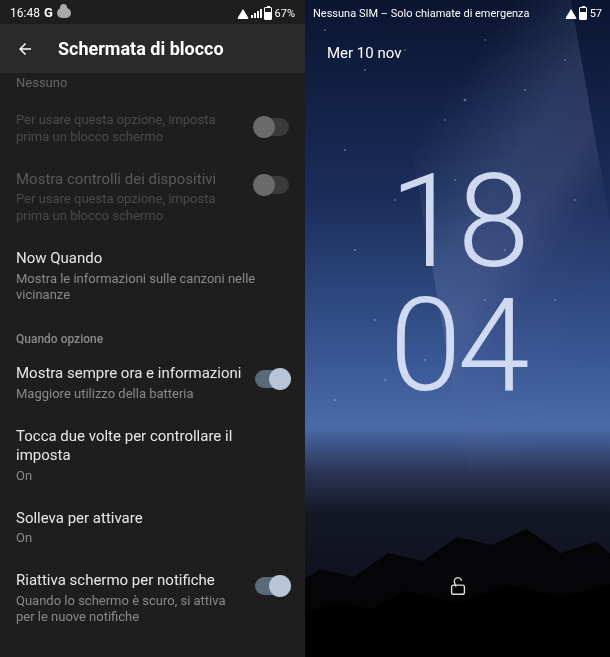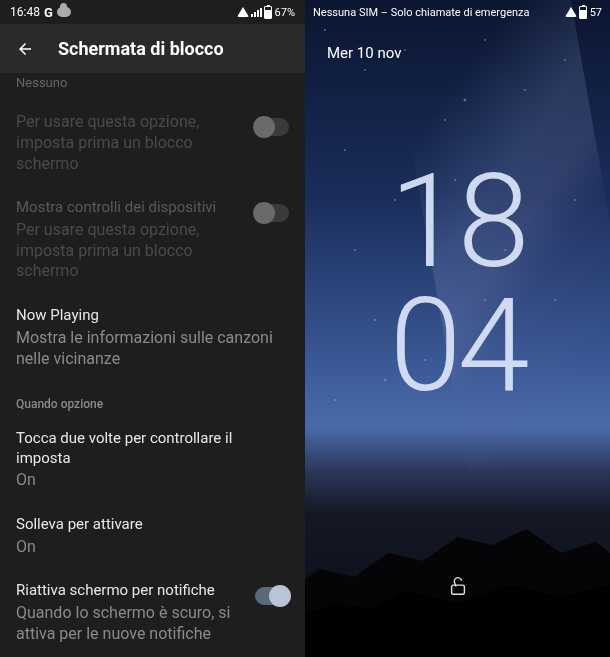--- a/index.html
+++ b/index.html
@@ -4,21 +4,21 @@
 <style>
 *{margin:0;padding:0;box-sizing:border-box;font-family:Roboto,-apple-system,sans-serif}
 body{background:#000;width:610px;height:657px;overflow:hidden;display:flex}
 .left{width:305px;height:657px;background:#1e1e1e;color:#fff;position:relative;overflow:hidden}
 .right{width:305px;height:657px;position:relative;overflow:hidden;background:linear-gradient(180deg,#0a1530 0%,#1a2d5a 30%,#3a5895 55%,#4a6aa8 65%,#2a3555 72%,#141825 78%,#0a0a15 100%)}
 .stars{position:absolute;inset:0;background-image:radial-gradient(1px 1px at 20px 30px,#fff,transparent),radial-gradient(1px 1px at 60px 70px,#fff,transparent),radial-gradient(1px 1px at 100px 50px,#fff,transparent),radial-gradient(1px 1px at 140px 120px,#fff,transparent),radial-gradient(1px 1px at 180px 40px,#fff,transparent),radial-gradient(1px 1px at 220px 90px,#fff,transparent),radial-gradient(1px 1px at 260px 60px,#fff,transparent),radial-gradient(1px 1px at 40px 150px,#fff,transparent),radial-gradient(1px 1px at 90px 200px,#fff,transparent),radial-gradient(1px 1px at 150px 180px,#fff,transparent),radial-gradient(1px 1px at 200px 250px,#fff,transparent),radial-gradient(1px 1px at 250px 300px,#fff,transparent),radial-gradient(1px 1px at 70px 320px,#fff,transparent),radial-gradient(1px 1px at 120px 360px,#fff,transparent),radial-gradient(1px 1px at 30px 400px,#fff,transparent),radial-gradient(1px 1px at 270px 200px,#fff,transparent),radial-gradient(1px 1px at 50px 250px,#fff,transparent),radial-gradient(1px 1px at 180px 300px,#fff,transparent),radial-gradient(2px 2px at 160px 100px,rgba(255,255,255,.6),transparent),radial-gradient(2px 2px at 80px 380px,rgba(255,255,255,.4),transparent);opacity:.8}
 .milky{position:absolute;top:0;left:40%;width:60%;height:70%;background:linear-gradient(135deg,transparent 20%,rgba(180,200,255,.15) 40%,rgba(150,150,200,.2) 50%,rgba(100,100,160,.1) 60%,transparent 80%);transform:rotate(-10deg)}
 .mountains{position:absolute;bottom:0;left:0;right:0;height:180px}
 .mtn1{position:absolute;bottom:0;left:-20px;right:-20px;height:160px;background:#050508;clip-path:polygon(0 100%,0 60%,10% 45%,20% 50%,30% 35%,40% 40%,50% 25%,60% 30%,70% 20%,80% 35%,90% 28%,100% 45%,100% 100%)}
 .mtn2{position:absolute;bottom:0;left:-20px;right:-20px;height:120px;background:#000;clip-path:polygon(0 100%,0 70%,15% 55%,25% 60%,35% 45%,50% 55%,65% 40%,80% 50%,100% 35%,100% 100%)}
-.status-bar{display:flex;justify-content:space-between;align-items:center;padding:4px 10px;height:24px;font-size:12px;color:#fff}
+.status-bar{display:flex;justify-content:space-between;align-items:flex-end;padding:4px 10px;height:24px;font-size:12px;color:#fff}
 .status-left{display:flex;align-items:center;gap:4px}
 .status-right{display:flex;align-items:center;gap:2px}
 .g-icon{font-weight:700;font-size:13px}
 .cloud-icon{width:14px;height:10px;background:#aaa;border-radius:5px;position:relative}
 .cloud-icon:before{content:'';position:absolute;top:-4px;left:3px;width:7px;height:7px;background:#aaa;border-radius:50%}
 .wifi{width:0;height:0;border-left:6px solid transparent;border-right:6px solid transparent;border-bottom:10px solid #fff;border-radius:2px}
 .signal{display:flex;align-items:flex-end;gap:1px}
 .signal span{width:2px;background:#fff}
 .signal span:nth-child(1){height:3px}.signal span:nth-child(2){height:5px}.signal span:nth-child(3){height:7px}.signal span:nth-child(4){height:9px}
 .battery{display:flex;align-items:center;gap:3px;font-size:11px}
@@ -27,21 +27,21 @@
 .batt-icon:after{content:'';position:absolute;bottom:0;left:0;right:0;height:67%;background:#fff}
 .appbar{display:flex;align-items:center;padding:14px 16px;gap:24px;background:#2a2a2a}
 .back-arrow{width:18px;height:18px;cursor:pointer}
 .back-arrow svg{fill:#fff}
 .appbar-title{font-size:18px;font-weight:700}
 .content{padding:0 16px}
 .cut-item{color:#666;font-size:13px;padding:2px 0 10px}
 .setting{padding:12px 0;display:flex;align-items:flex-start;justify-content:space-between;gap:12px}
 .setting-txt{flex:1}
 .setting-title{font-size:15px;line-height:1.3;margin-bottom:2px}
-.setting-sub{font-size:16px;line-height:1.3}
+.setting-sub{font-size:13px;line-height:1.3}
 .disabled .setting-title{color:#5a5a5a}
 .disabled .setting-sub{color:#4a4a4a}
 .enabled .setting-title{color:#e8e8e8}
 .enabled .setting-sub{color:#8a8a8a}
 .section-head{font-size:12px;color:#8a8a8a;font-weight:500;padding:16px 0 6px}
 .toggle{width:34px;height:18px;border-radius:10px;position:relative;flex-shrink:0;margin-top:6px;cursor:pointer}
 .toggle.off{background:#3a3a3a}
 .toggle.off:after{content:'';position:absolute;left:-2px;top:-2px;width:22px;height:22px;border-radius:50%;background:#6a6a6a}
 .toggle.on{background:#5a6a7a}
 .toggle.on:after{content:'';position:absolute;right:-2px;top:-2px;width:22px;height:22px;border-radius:50%;background:#b8c5d8}
@@ -100,27 +100,34 @@
     <div class="setting disabled">
       <div class="setting-txt">
         <div class="setting-title">Mostra controlli dei dispositivi</div>
         <div class="setting-sub">Per usare questa opzione, imposta prima un blocco schermo</div>
       </div>
       <div class="toggle off"></div>
     </div>
 
     <div class="setting enabled">
       <div class="setting-txt">
-        <div class="setting-title">Now Playing</div>
+        <div class="setting-title">Now Quando</div>
         <div class="setting-sub">Mostra le informazioni sulle canzoni nelle vicinanze</div>
       </div>
     </div>
 
     <div class="section-head">Quando opzione</div>
 
+    <div class="setting enabled">
+      <div class="setting-txt">
+        <div class="setting-title">Mostra sempre ora e informazioni</div>
+        <div class="setting-sub">Maggiore utilizzo della batteria</div>
+      </div>
+      <div class="toggle on"></div>
+    </div>
 
     <div class="setting enabled">
       <div class="setting-txt">
         <div class="setting-title">Tocca due volte per controllare il imposta</div>
         <div class="setting-sub">On</div>
       </div>
     </div>
 
     <div class="setting enabled">
       <div class="setting-txt">

